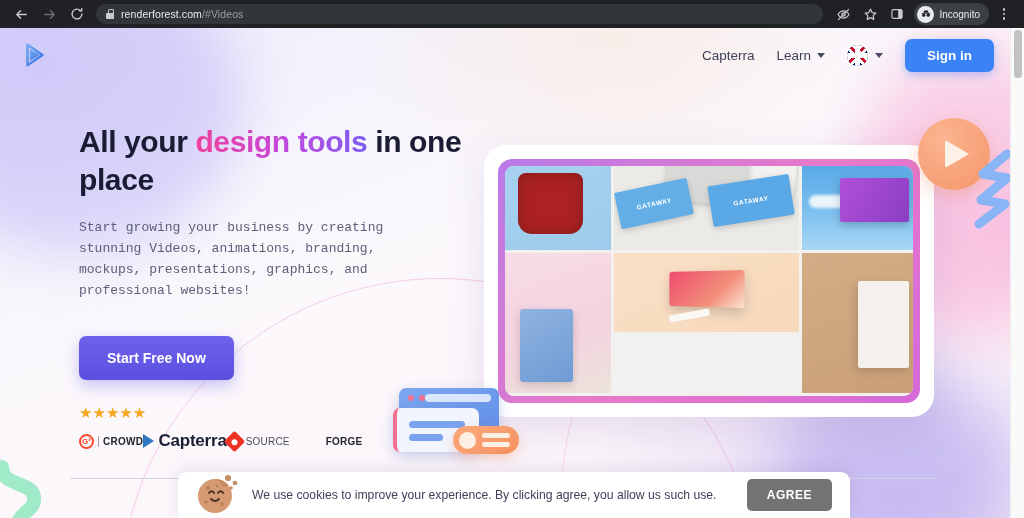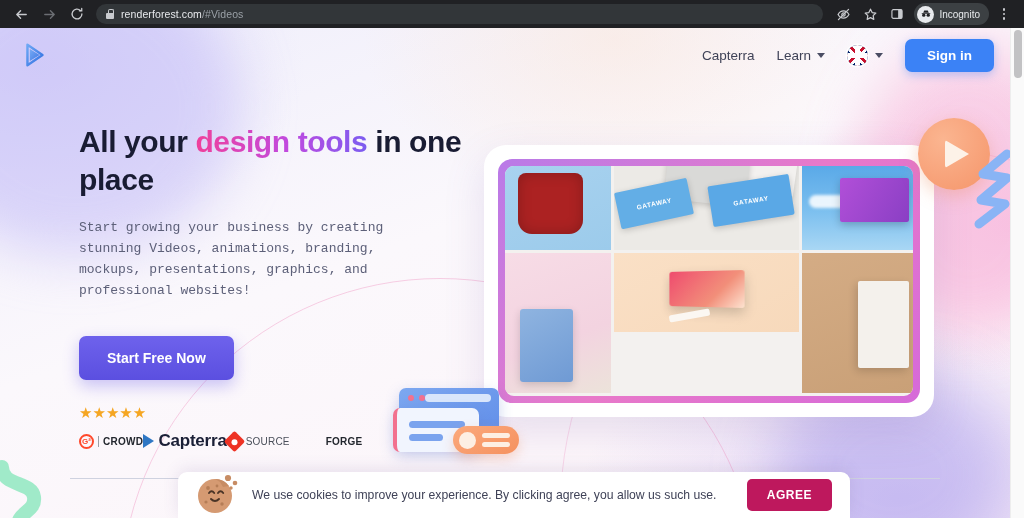--- a/index.html
+++ b/index.html
@@ -306,21 +306,21 @@
   
   .cookie-bar {
     position: absolute; left: 178px; top: 472px; width: 672px; height: 46px;
     background: #fff; border-radius: 9px 9px 0 0; z-index: 70;
     box-shadow: 0 -3px 16px rgba(90,70,140,.13);
     display: flex; align-items: center; padding: 0 18px 0 74px;
   }
   .cookie-ico { position: absolute; left: 14px; top: -6px; width: 52px; height: 52px; }
   .cookie-txt { font-size: 12.2px; color: #3f4257; flex: 1 1 auto; }
   .agree-btn {
-    background: #be185d; color: #fff; font-size: 12px; font-weight: 700;
+    background: #737373; color: #fff; font-size: 12px; font-weight: 700;
     letter-spacing: .5px; padding: 9px 20px; border-radius: 5px; border: none;
     margin-left: auto;
   }
 </style>
 </head>
 <body>
 
 <div class="browser-bar">
   <div class="nav-btn">
     <svg width="15" height="15" viewBox="0 0 16 16" fill="none" stroke="currentColor" stroke-width="1.5" stroke-linecap="round" stroke-linejoin="round">

